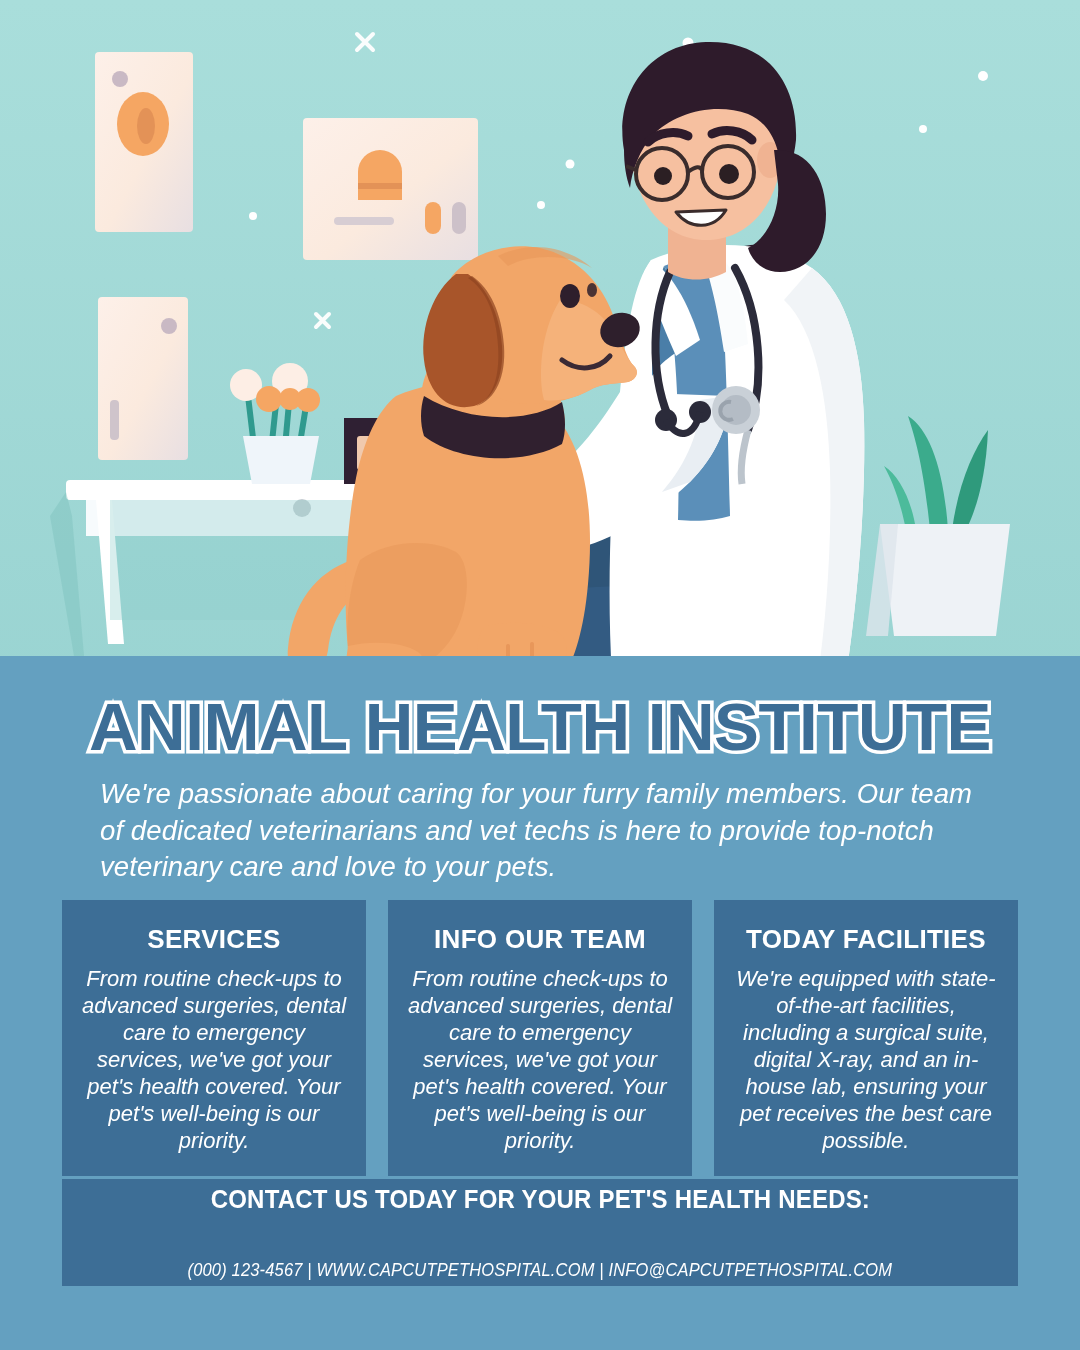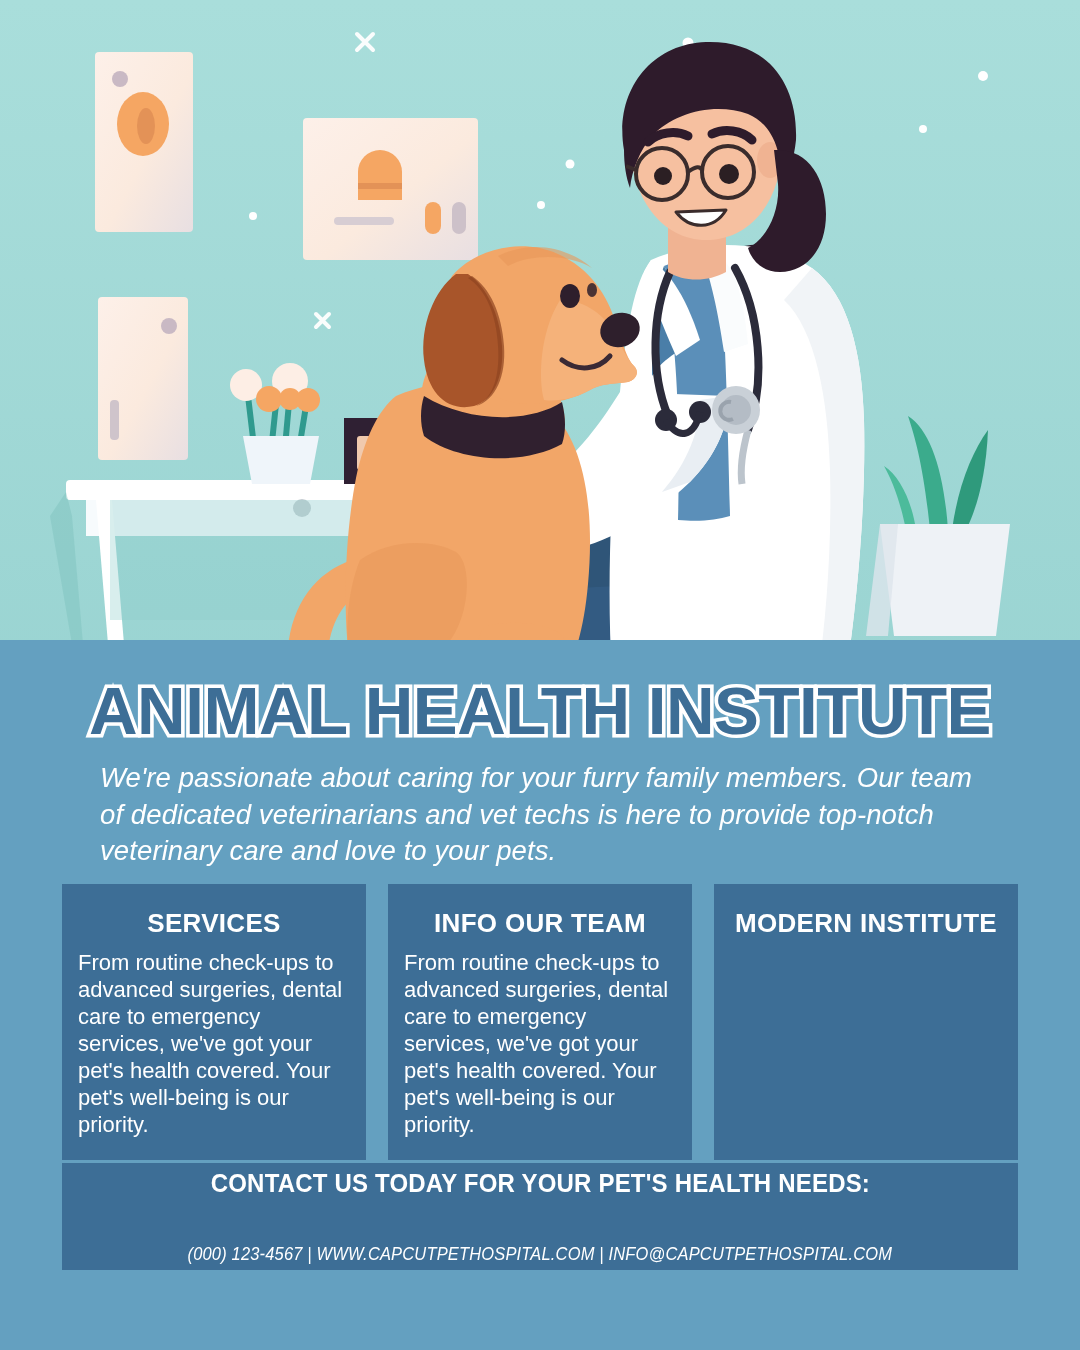--- a/index.html
+++ b/index.html
@@ -10,21 +10,21 @@
     overflow:hidden;
   }
   .poster{position:relative;width:1080px;height:1350px;overflow:hidden;}
 
   
   .illustration{position:absolute;left:0;top:0;width:1080px;height:690px;}
   .illustration svg{display:block;width:1080px;height:690px;}
 
   
   .content{
-    position:absolute;left:0;top:640px;width:1080px;height:674px;
+    position:absolute;left:0;top:656px;width:1080px;height:674px;
     background:#64a0c0;
   }
 
   .headline{
     margin:0;padding:38px 40px 0 40px;
     text-align:center;
     font-family:"Liberation Sans","DejaVu Sans",sans-serif;
     font-weight:bold;
     font-size:66px;
     line-height:1;
@@ -63,20 +63,22 @@
   .card-title{
     margin:0 0 10px 0;
     text-align:center;
     font-weight:bold;
     font-size:26px;
     letter-spacing:0.3px;
     color:#ffffff;
   }
   .card-body{
     margin:0;
+    text-align:center;
+    font-style:italic;
     font-size:22px;
     line-height:1.23;
     color:#ffffff;
   }
 
   .contact{
     position:absolute;left:62px;top:523px;
     width:956px;height:107px;
     background:#3d6e96;
     box-sizing:border-box;
@@ -328,21 +330,22 @@
         <h2 class="card-title">SERVICES</h2>
         <p class="card-body">From routine check-ups to advanced surgeries, dental care to emergency services, we've got your pet's health covered. Your pet's well-being is our priority.</p>
       </div>
 
       <div class="card">
         <h2 class="card-title">INFO OUR TEAM</h2>
         <p class="card-body">From routine check-ups to advanced surgeries, dental care to emergency services, we've got your pet's health covered. Your pet's well-being is our priority.</p>
       </div>
 
       <div class="card">
-        <h2 class="card-title">MODERN INSTITUTE</h2>
+        <h2 class="card-title">TODAY FACILITIES</h2>
+        <p class="card-body">We're equipped with state-of-the-art facilities, including a surgical suite, digital X-ray, and an in-house lab, ensuring your pet receives the best care possible.</p>
       </div>
 
     </div>
 
     <div class="contact">
       <div class="contact-title">CONTACT US TODAY FOR YOUR PET'S HEALTH NEEDS:</div>
       <div class="contact-line">(000) 123-4567 | WWW.CAPCUTPETHOSPITAL.COM | INFO@CAPCUTPETHOSPITAL.COM</div>
     </div>
 
   </div>

